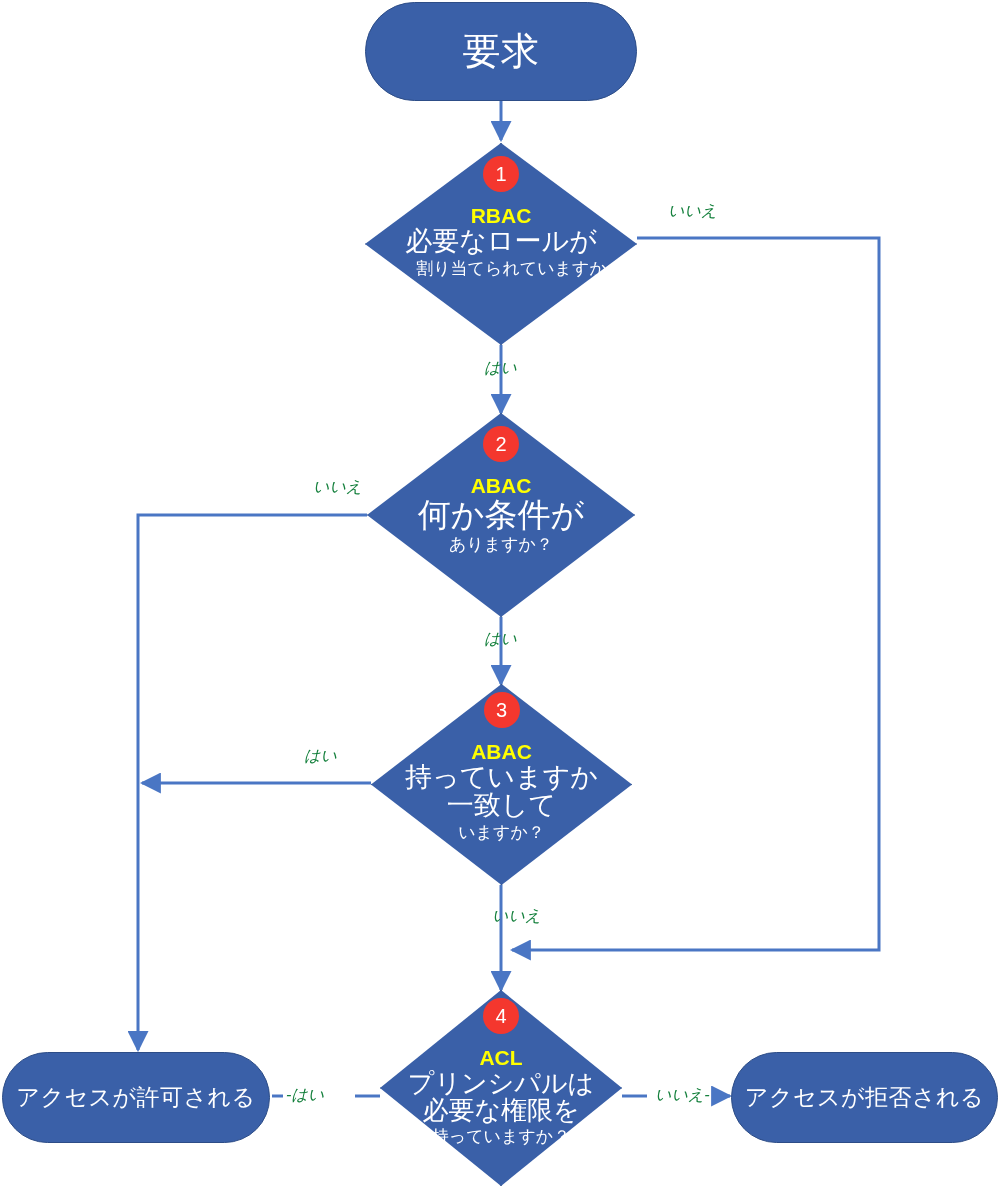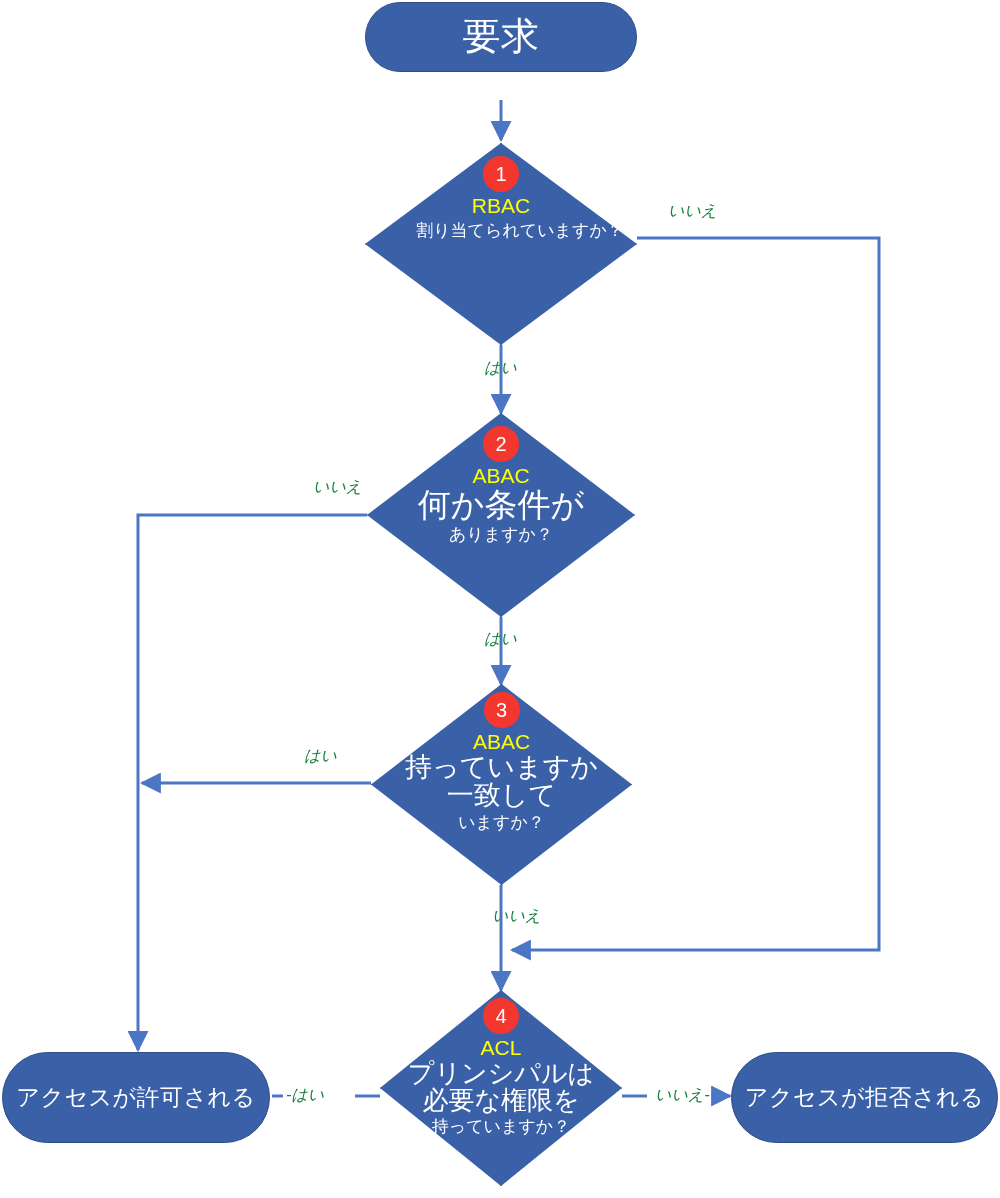--- a/index.html
+++ b/index.html
@@ -69,22 +69,22 @@
     color: #ffffff;
     font-size: 20px;
     line-height: 36px;
     text-align: center;
     font-weight: 400;
   }
   .tag {
     color: #ffff00;
     font-size: 21px;
     line-height: 1.1;
-    margin-top: 2px;
-    font-weight: 400;
+    margin-top: 12px;
+    font-weight: 700;
   }
   .qmain {
     color: #ffffff;
     font-size: 27px;
     line-height: 1.0;
     white-space: nowrap;
     margin-top: 1px;
   }
   .qsub {
     color: #ffffff;
@@ -147,29 +147,30 @@
 
   <div class="edge-label" style="left:668px; top:203px;">いいえ</div>
   <div class="edge-label" style="left:484px; top:360px;">はい</div>
   <div class="edge-label" style="left:313px; top:479px;">いいえ</div>
   <div class="edge-label" style="left:484px; top:631px;">はい</div>
   <div class="edge-label" style="left:304px; top:748px;">はい</div>
   <div class="edge-label" style="left:492px; top:908px;">いいえ</div>
   <div class="edge-label" style="left:286px; top:1087px;">-はい</div>
   <div class="edge-label" style="left:655px; top:1087px;">いいえ-</div>
 
-  <div class="node terminal" id="node-start" style="left:365px; top:2px; width:272px; height:70px;text-align:center;">
+  <div class="node terminal" id="node-start" style="left:365px; top:2px; width:272px; height:99px;text-align:center;">
     <div class="label">要求</div>
   </div>
 
   <div class="decision" id="node-d1" style="left:365px; top:143px; width:272px; height:202px;">
     <div class="diamond"></div>
     <div class="content" style="padding-top:13px;">
       <div class="badge">1</div>
       <div class="tag">RBAC</div>
+      <div class="qmain">必要なロールが</div>
       <div class="qsub" style="margin-left:38px;">割り当てられていますか？</div>
     </div>
   </div>
 
   <div class="decision" id="node-d2" style="left:367px; top:413px; width:268px; height:204px;">
     <div class="diamond"></div>
     <div class="content" style="padding-top:13px;">
       <div class="badge">2</div>
       <div class="tag">ABAC</div>
       <div class="qmain" style="font-size:33px;">何か条件が</div>

